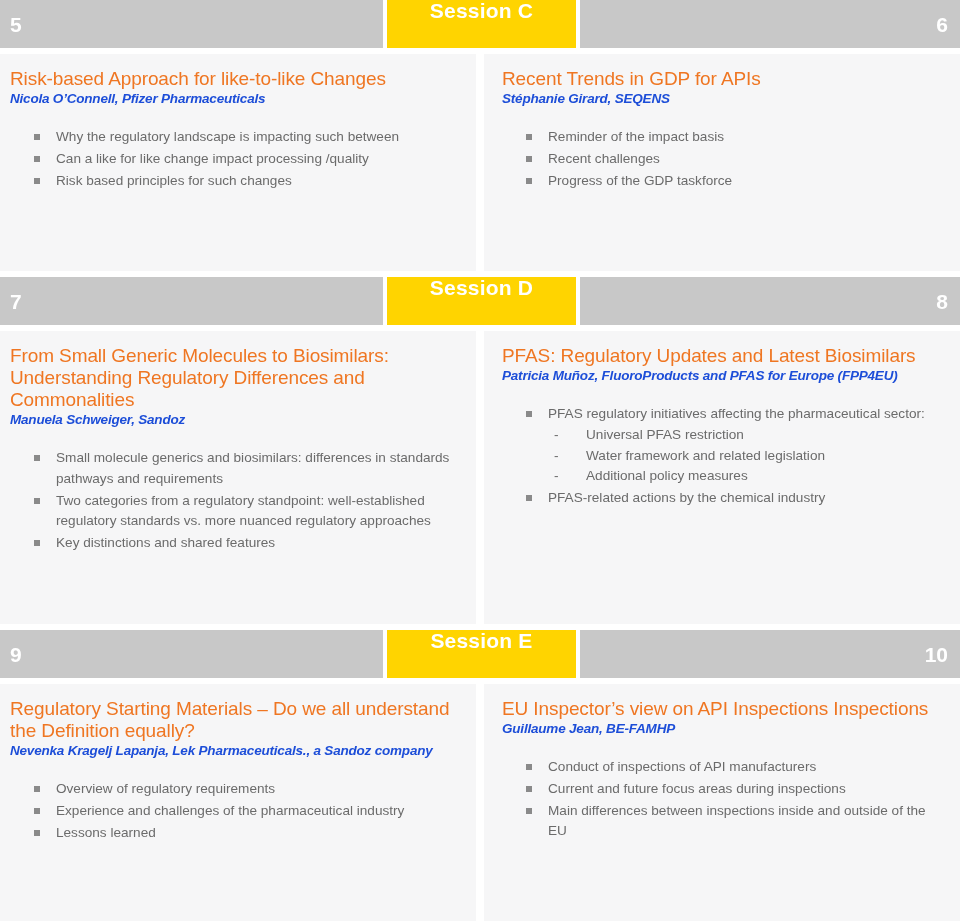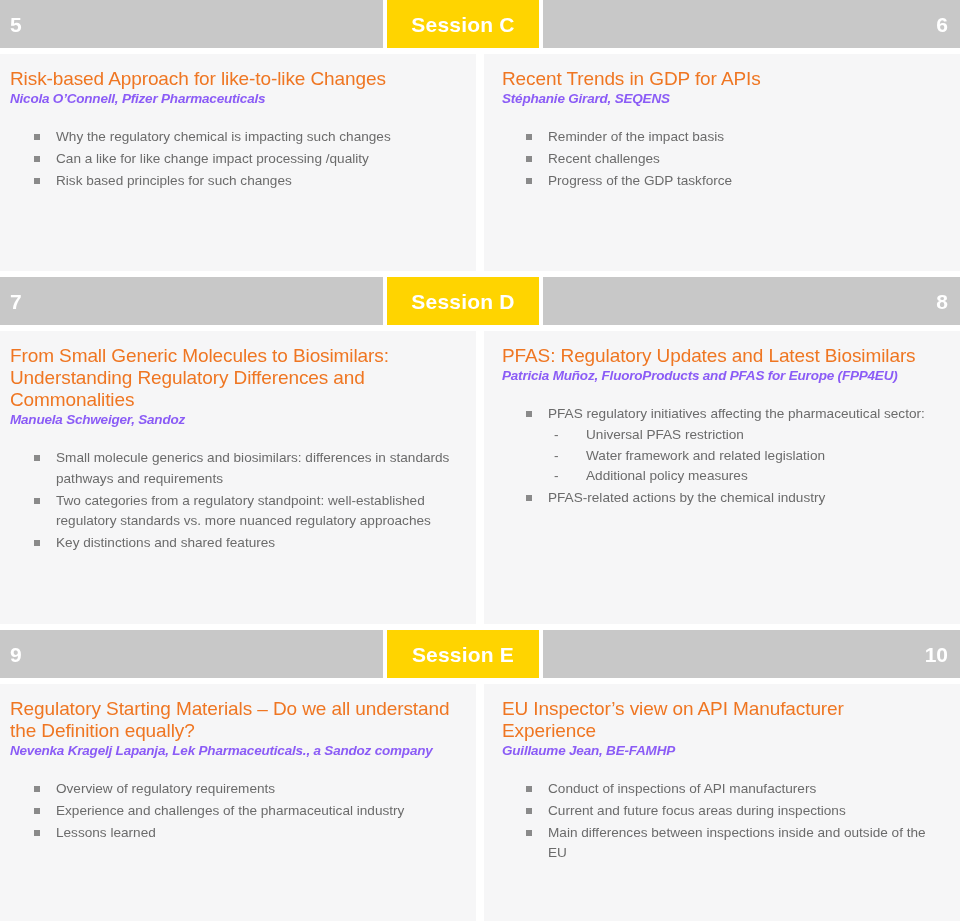--- a/index.html
+++ b/index.html
@@ -35,24 +35,23 @@
     display: flex;
     align-items: center;
   }
 
   .band-gap {
     width: 4px;
     background: #ffffff;
   }
 
   .band-center {
-    width: 152px;
+    width: 189px;
     background: #ffd400;
     display: flex;
-    align-items: center;
     justify-content: center;
   }
 
   .band-right {
     flex: 1 1 auto;
     background: #c8c8c8;
     display: flex;
     align-items: center;
     justify-content: flex-end;
   }
@@ -93,21 +92,21 @@
   .talk-title {
     color: #ef7622;
     font-size: 19px;
     font-weight: 400;
     line-height: 1.16;
     margin: 0 0 1px 0;
     letter-spacing: -0.1px;
   }
 
   .talk-speaker {
-    color: #8b5cf6;
+    color: #1d4ed8;
     font-size: 13.5px;
     font-style: italic;
     font-weight: 600;
     line-height: 1.2;
     margin: 0;
     letter-spacing: -0.2px;
   }
 
   .bullets {
     list-style: none;
@@ -173,21 +172,21 @@
     </div>
   </div>
 
   <div class="row-spacer"></div>
 
   <div class="content-row" style="height:217px;">
     <div class="col left">
       <h2 class="talk-title">Risk-based Approach for like-to-like Changes</h2>
       <p class="talk-speaker">Nicola O’Connell, Pfizer Pharmaceuticals</p>
       <ul class="bullets">
-        <li><span class="sq-bullet"></span><span>Why the regulatory chemical is impacting such changes</span></li>
+        <li><span class="sq-bullet"></span><span>Why the regulatory landscape is impacting such between</span></li>
         <li><span class="sq-bullet"></span><span>Can a like for like change impact processing /quality</span></li>
         <li><span class="sq-bullet"></span><span>Risk based principles for such changes</span></li>
       </ul>
     </div>
     <div class="col-gap"></div>
     <div class="col right">
       <h2 class="talk-title">Recent Trends in GDP for APIs</h2>
       <p class="talk-speaker">Stéphanie Girard, SEQENS</p>
       <ul class="bullets">
         <li><span class="sq-bullet"></span><span>Reminder of the impact basis</span></li>
@@ -267,21 +266,21 @@
       <h2 class="talk-title">Regulatory Starting Materials – Do we all understand the Definition equally?</h2>
       <p class="talk-speaker">Nevenka Kragelj Lapanja, Lek Pharmaceuticals., a Sandoz company</p>
       <ul class="bullets">
         <li><span class="sq-bullet"></span><span>Overview of regulatory requirements</span></li>
         <li><span class="sq-bullet"></span><span>Experience and challenges of the pharmaceutical industry</span></li>
         <li><span class="sq-bullet"></span><span>Lessons learned</span></li>
       </ul>
     </div>
     <div class="col-gap"></div>
     <div class="col right">
-      <h2 class="talk-title">EU Inspector’s view on API Manufacturer Experience</h2>
+      <h2 class="talk-title">EU Inspector’s view on API Inspections Inspections</h2>
       <p class="talk-speaker">Guillaume Jean, BE-FAMHP</p>
       <ul class="bullets">
         <li><span class="sq-bullet"></span><span>Conduct of inspections of API manufacturers</span></li>
         <li><span class="sq-bullet"></span><span>Current and future focus areas during inspections</span></li>
         <li><span class="sq-bullet"></span></li>
         <li><span class="sq-bullet"></span><span>Main differences between inspections inside and outside of the EU</span></li>
       </ul>
     </div>
   </div>
 

